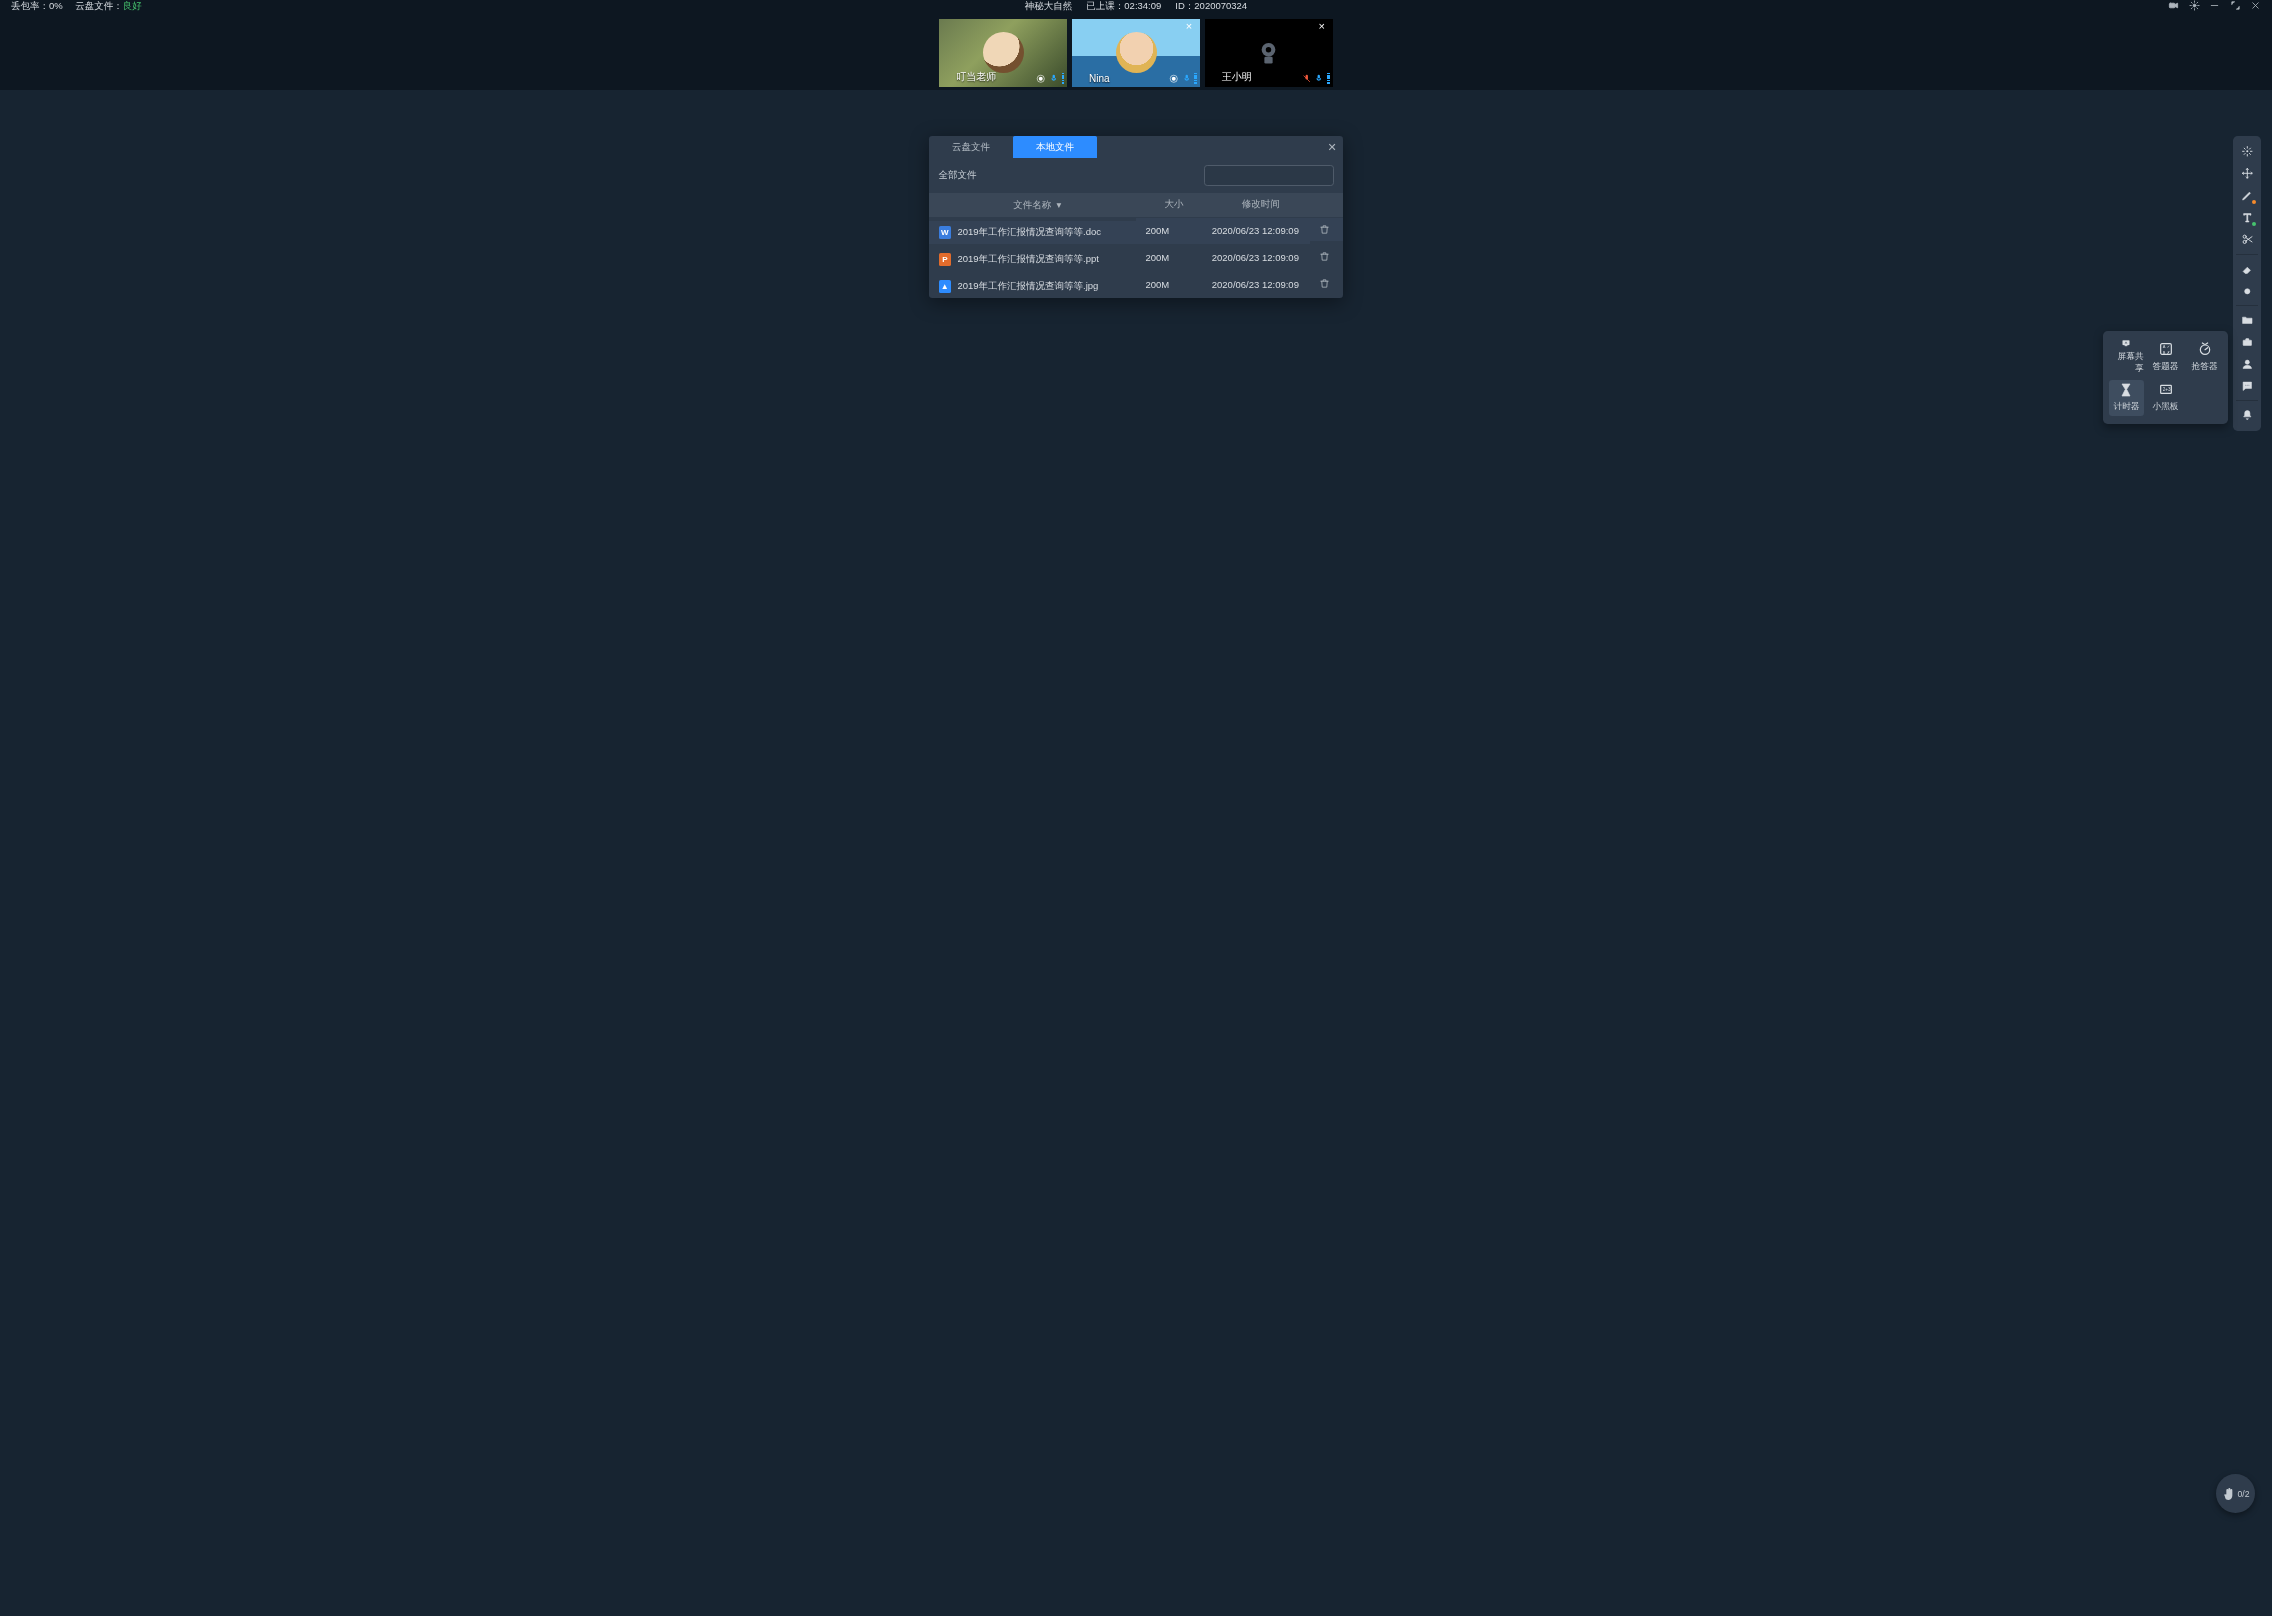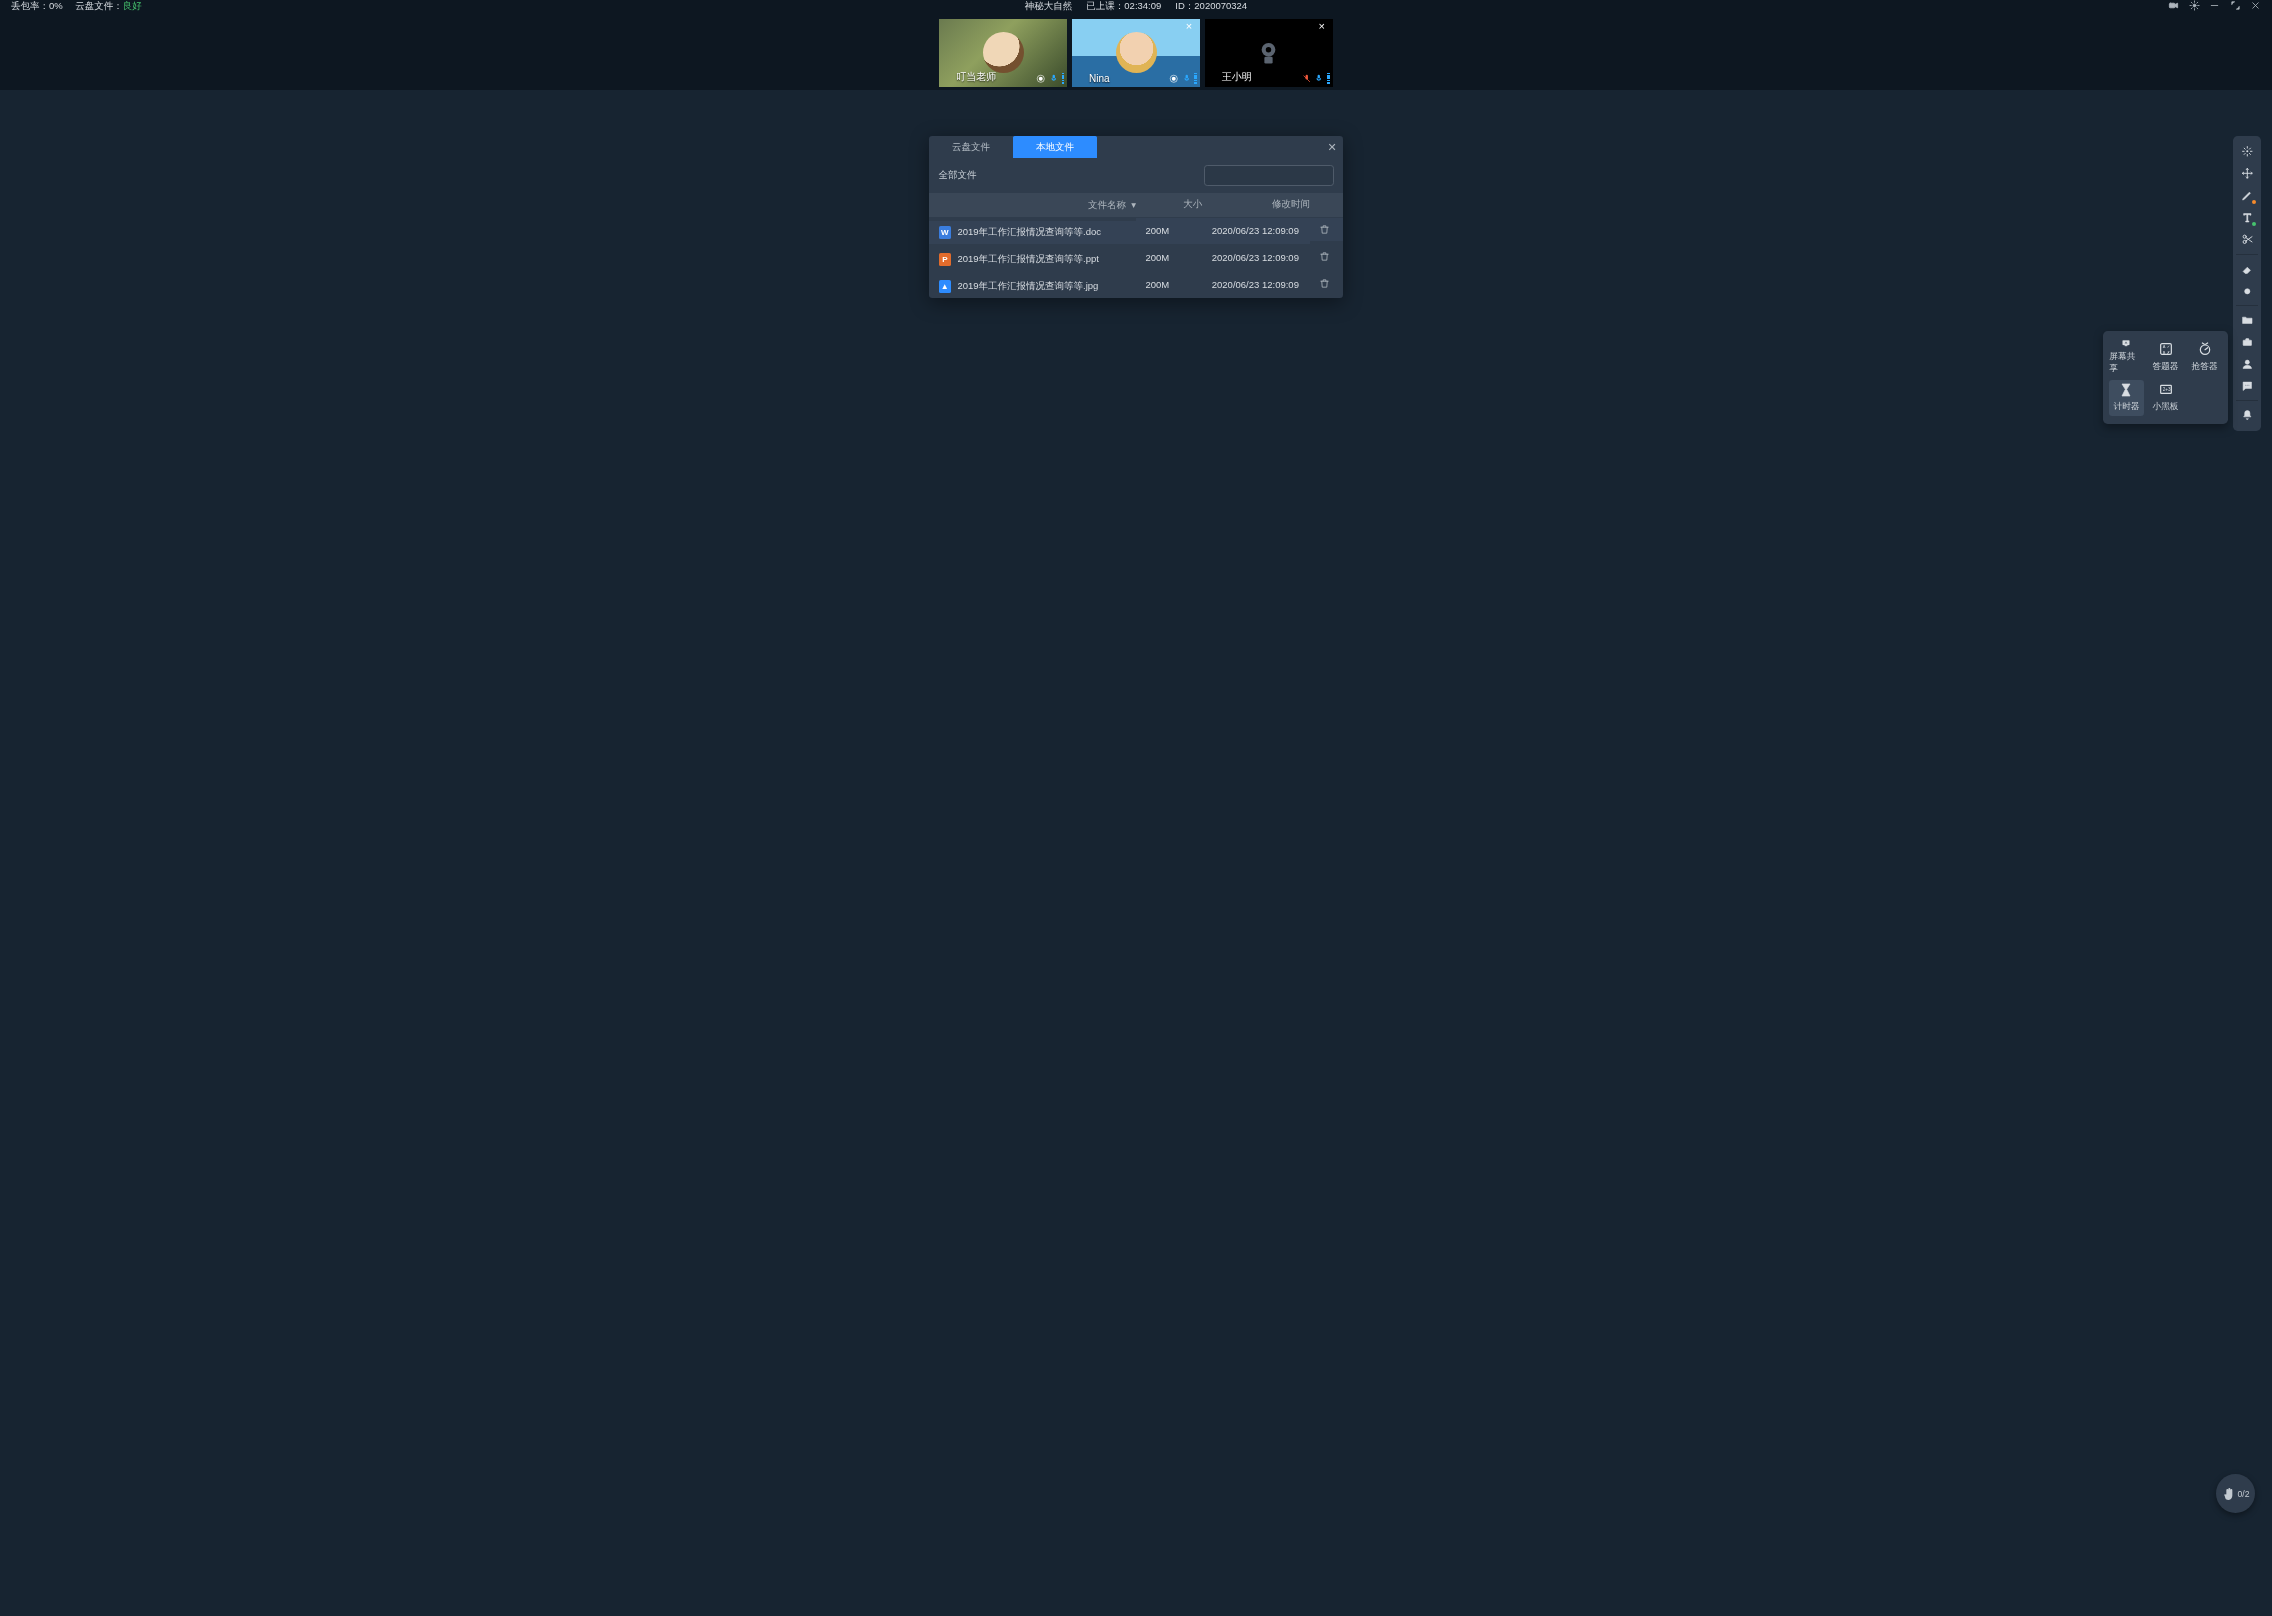--- a/index.html
+++ b/index.html
@@ -125,21 +125,21 @@
     padding: 0 6.3px;
   }
   .dialog .search svg { width: 9.5px; height: 9.5px; fill: none; stroke: #9aa3ac; stroke-width: 2; }
   .dialog .search input {
     flex: 1; background: transparent; border: 0; outline: 0;
     color: #d8dde2; font-size: 9.5px; margin-left: 4.7px;
   }
 
   .dialog table { width: 100%; border-collapse: collapse; }
   .dialog thead th {
-    text-align: right; font-weight: 400; font-size: 9.5px;
+    text-align: center; font-weight: 400; font-size: 9.5px;
     background: #3a4757; height: 24px;
     color: #aeb6be;
     padding-left: 9.5px;
   }
   .dialog tbody td {
     height: 24px; font-size: 9.5px; color: #d8dde2;
     padding-left: 9.5px;
     border-top: 0.8px solid #2f3c4c;
   }
   .dialog tbody tr:nth-child(1) td { background: #344255; }
@@ -202,20 +202,21 @@
     right: 44px;
     top: 331px;
     width: 125px;
     background: #2f3c4c;
     border-radius: 4.7px;
     padding: 8px 6.3px;
     display: grid;
     grid-template-columns: repeat(3, 1fr);
     gap: 4.7px;
     box-shadow: 0 3.2px 9.5px rgba(0,0,0,.35);
+    text-align: right;
   }
   .tp-item {
     display: flex; flex-direction: column; align-items: center; justify-content: center;
     height: 36px;
     border-radius: 3.2px;
     gap: 3.2px;
     font-size: 8.7px;
     color: #d0d6dc;
     cursor: pointer;
   }

